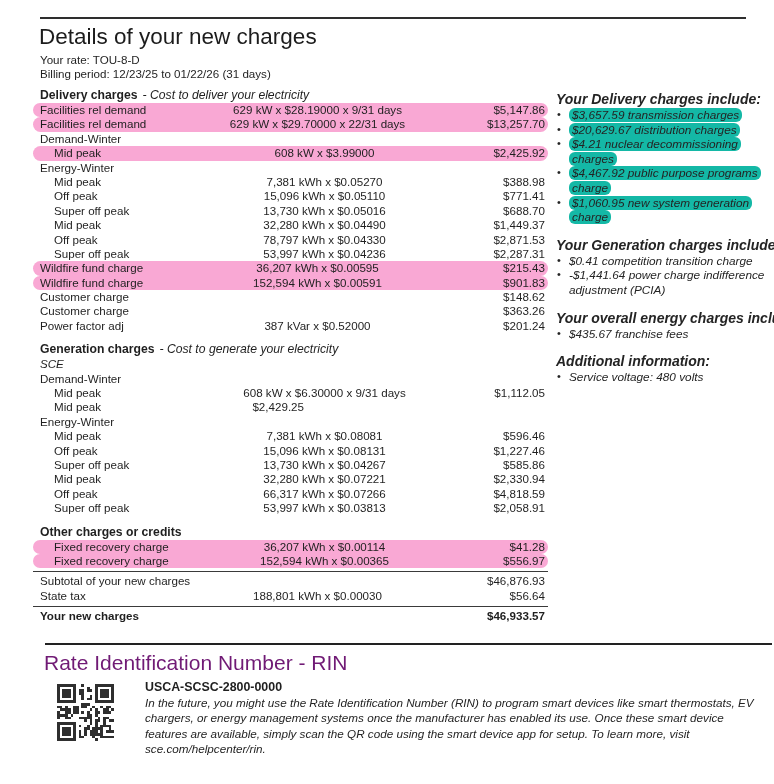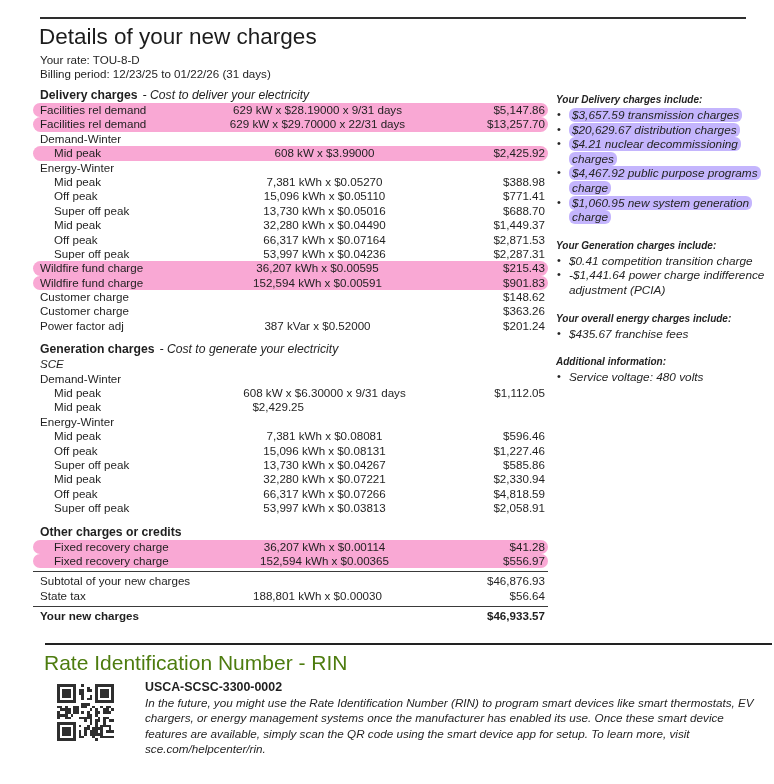--- a/index.html
+++ b/index.html
@@ -20,28 +20,28 @@
   .lbl{width:150px;white-space:nowrap;}
   .ind .lbl{padding-left:14px;}
   .calc{flex:1;text-align:center;white-space:nowrap;}
   .amt{width:100px;text-align:right;white-space:nowrap;padding-right:3px;}
   .b{font-weight:700;}
   .it{font-style:italic;align-items:center;}
   .hrule{border-top:1.6px solid #3a3a3a;margin:3px 0 2px;}
 
   .sidebar{position:absolute;left:556px;top:92px;width:218px;font-size:11.8px;font-style:italic;color:#242424;}
   .sb-sec{margin-bottom:13px;}
-  .sb-hdr{font-weight:700;font-size:10px;line-height:15px;white-space:nowrap;margin-bottom:1px;}
+  .sb-hdr{font-weight:700;font-size:14px;line-height:15px;white-space:nowrap;margin-bottom:1px;}
   .sb-item{position:relative;padding-left:13px;line-height:14.6px;}
   .sb-item .bullet{position:absolute;left:1px;top:-1px;font-size:11px;font-style:normal;}
-  .sb-text.hl{background:#c4b5fd;border-radius:6px;padding:0 3px;
+  .sb-text.hl{background:#14b8a6;border-radius:6px;padding:0 3px;
               -webkit-box-decoration-break:clone;box-decoration-break:clone;}
 
   .rin-rule{position:absolute;left:45px;top:643px;width:727px;height:2.4px;background:#222;}
-  .rin-heading{position:absolute;left:44px;top:651px;margin:0;font-size:21px;font-weight:400;color:#4d7c0f;}
+  .rin-heading{position:absolute;left:44px;top:651px;margin:0;font-size:21px;font-weight:400;color:#701a75;}
   .qr{position:absolute;left:57px;top:684px;width:57px;height:57px;}
   .rin-code{position:absolute;left:145px;top:680px;font-size:12.4px;font-weight:700;}
   .rin-desc{position:absolute;left:145px;top:695px;width:612px;margin:0;font-size:11.7px;
             font-style:italic;line-height:15.3px;color:#242424;}
 </style>
 </head>
 <body>
 
 <div class="page">
   <div class="top-rule"></div>
@@ -91,21 +91,21 @@
         <span class="calc">13,730 kWh x $0.05016</span>
         <span class="amt">$688.70</span>
       </div>
       <div class="row ind">
         <span class="lbl">Mid peak</span>
         <span class="calc">32,280 kWh x $0.04490</span>
         <span class="amt">$1,449.37</span>
       </div>
       <div class="row ind">
         <span class="lbl">Off peak</span>
-        <span class="calc">66,317 kWh x $0.07164</span>
+        <span class="calc">78,797 kWh x $0.04330</span>
         <span class="amt">$2,871.53</span>
       </div>
       <div class="row ind">
         <span class="lbl">Super off peak</span>
         <span class="calc">53,997 kWh x $0.04236</span>
         <span class="amt">$2,287.31</span>
       </div>
       <div class="row hl">
         <span class="lbl">Wildfire fund charge</span>
         <span class="calc">36,207 kWh x $0.00595</span>
@@ -364,15 +364,15 @@
         <rect x="8" y="19" width="1" height="1" fill="#2f2f2f"></rect>
         <rect x="9" y="19" width="1" height="1" fill="#2f2f2f"></rect>
         <rect x="13" y="19" width="1" height="1" fill="#2f2f2f"></rect>
         <rect x="16" y="19" width="1" height="1" fill="#2f2f2f"></rect>
         <rect x="17" y="19" width="1" height="1" fill="#2f2f2f"></rect>
         <rect x="18" y="19" width="1" height="1" fill="#2f2f2f"></rect>
         <rect x="19" y="19" width="1" height="1" fill="#2f2f2f"></rect>
         <rect x="20" y="19" width="1" height="1" fill="#2f2f2f"></rect>
         <rect x="14" y="20" width="1" height="1" fill="#2f2f2f"></rect>
       </svg></div>
-  <div class="rin-code">USCA-SCSC-3300-0002</div>
+  <div class="rin-code">USCA-SCSC-2800-0000</div>
   <p class="rin-desc">In the future, you might use the Rate Identification Number (RIN) to program smart devices like smart thermostats, EV chargers, or energy management systems once the manufacturer has enabled its use. Once these smart device features are available, simply scan the QR code using the smart device app for setup. To learn more, visit sce.com/helpcenter/rin.</p>
 </div>
 
 </body></html>

